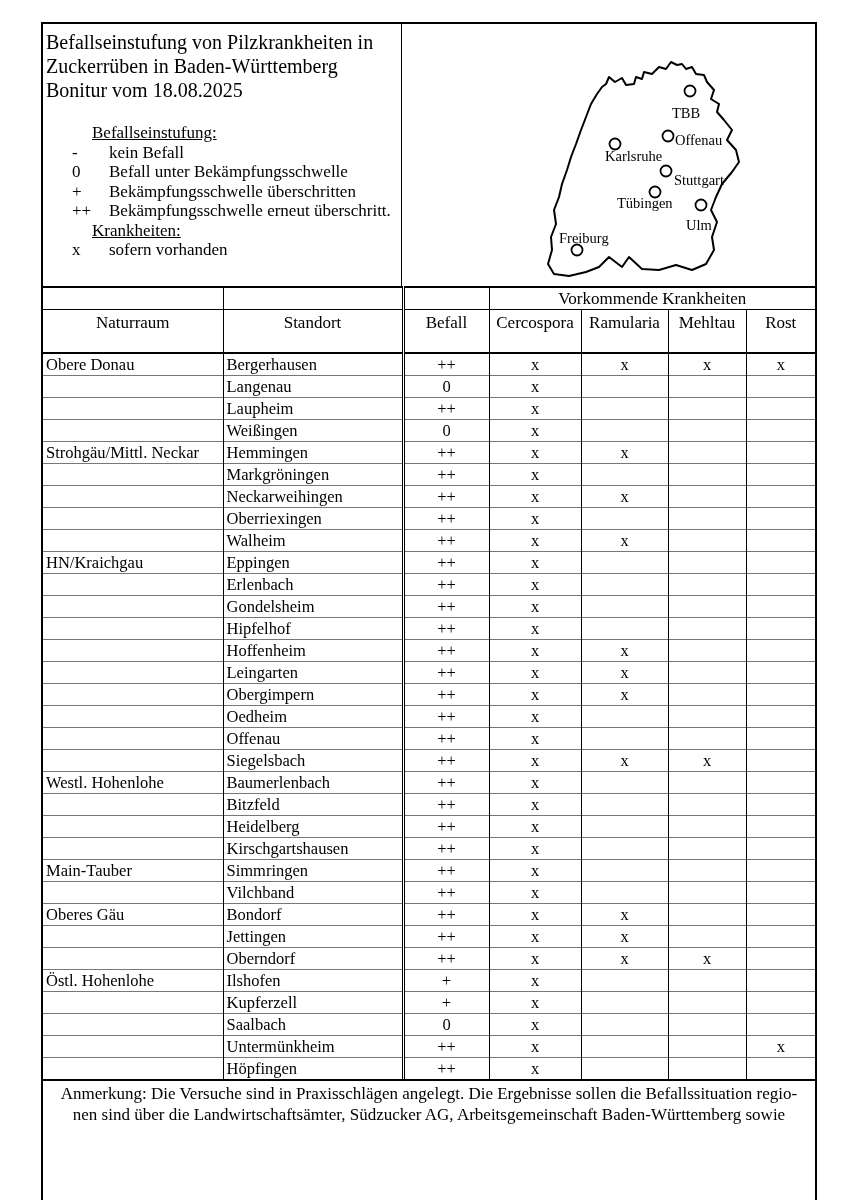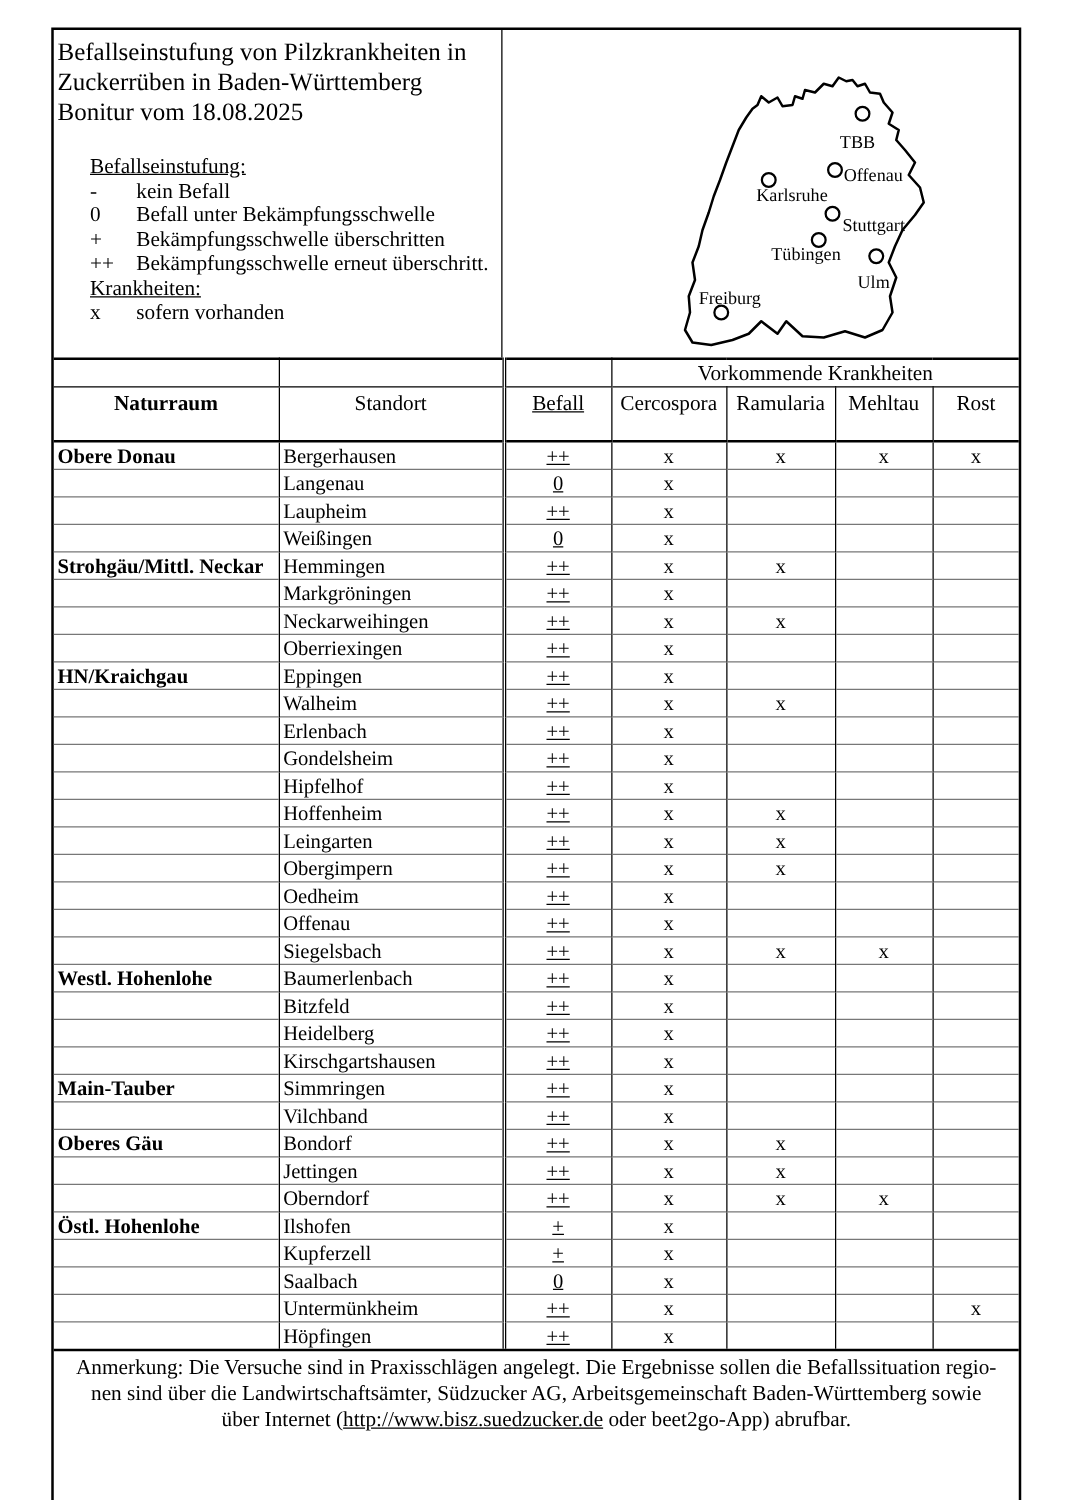--- a/index.html
+++ b/index.html
@@ -11,39 +11,39 @@
     position:absolute; left:41px; top:22px; width:772px; height:1184px;
     border:2px solid #000; border-bottom-width:3px; box-sizing:content-box;
     display:flex; flex-direction:column;
   }
   
   .header-row { display:flex; height:262px; flex:0 0 auto; }
   .title-block { width:359px; border-right:1px solid #000; padding:6px 0 0 3px; box-sizing:border-box; }
   .title { font-size:20px; line-height:24px; }
   .title .bold { font-weight:normal; }
   .legend { margin:21px 0 0 26px; font-size:17px; line-height:19.5px; }
-  .legend-heading { text-decoration:underline; }
+  .legend-heading { text-decoration:underline;margin-left:20px; }
   .legend-row { display:flex; }
   .legend-symbol { width:37px; flex:0 0 auto; }
   .map-area { flex:1 1 auto; position:relative; }
   .map-area svg { position:absolute; left:0; top:0; }
   .state-outline { fill:#fff; stroke:#000; stroke-width:2; stroke-linejoin:round; }
   .city-dot { fill:#fff; stroke:#000; stroke-width:1.8; }
   .city-label { font-family:"Liberation Serif", serif; font-size:14.5px; fill:#000; }
   
   table.report {
     width:100%; border-collapse:collapse; table-layout:fixed;
     border-top:2px solid #000; flex:0 0 auto;
   }
   table.report th, table.report td {
     border-left:1px solid #000; padding:0; font-weight:normal;
     overflow:hidden; white-space:nowrap;
   }
-  table.report th:first-child, table.report td:first-child { border-left:none;font-weight:bold; }
-  table.report .dbl { border-left:3px double #000;text-decoration:underline; }
+  table.report th:first-child, table.report td:first-child { border-left:none; }
+  table.report .dbl { border-left:3px double #000; }
   tr.group-row th { height:21px; font-size:17px; text-align:center; border-bottom:1px solid #000; }
   tr.label-row th {
     height:39px; vertical-align:top; padding-top:3px; font-size:17px;
     text-align:center; border-bottom:2px solid #000;
   }
   tbody td { height:21px; font-size:16.5px; border-top:1px solid #777; vertical-align:middle; }
   tbody tr:first-child td { border-top:none; }
   tbody td.left { text-align:left; padding-left:3px; }
   tbody td.center { text-align:center; }
   
@@ -209,34 +209,34 @@
           <tr>
             <td class="left"></td>
             <td class="left">Oberriexingen</td>
             <td class="center dbl">++</td>
             <td class="center">x</td>
             <td class="center"></td>
             <td class="center"></td>
             <td class="center"></td>
           </tr>
           <tr>
+            <td class="left"></td>
+            <td class="left">Walheim</td>
+            <td class="center dbl">++</td>
+            <td class="center">x</td>
+            <td class="center">x</td>
+            <td class="center"></td>
+            <td class="center"></td>
+          </tr>
+          <tr>
             <td class="left">HN/Kraichgau</td>
             <td class="left">Eppingen</td>
             <td class="center dbl">++</td>
             <td class="center">x</td>
             <td class="center"></td>
-            <td class="center"></td>
-            <td class="center"></td>
-          </tr>
-          <tr>
-            <td class="left"></td>
-            <td class="left">Walheim</td>
-            <td class="center dbl">++</td>
-            <td class="center">x</td>
-            <td class="center">x</td>
             <td class="center"></td>
             <td class="center"></td>
           </tr>
           <tr>
             <td class="left"></td>
             <td class="left">Erlenbach</td>
             <td class="center dbl">++</td>
             <td class="center">x</td>
             <td class="center"></td>
             <td class="center"></td>
@@ -439,17 +439,16 @@
             <td class="center"></td>
             <td class="center"></td>
             <td class="center"></td>
           </tr>
         </tbody>
     </table>
 
     <div class="footer">
       <div class="footer-line">Anmerkung: Die Versuche sind in Praxisschlägen angelegt. Die Ergebnisse sollen die Befallssituation regio-</div>
       <div class="footer-line">nen sind über die Landwirtschaftsämter, Südzucker AG, Arbeitsgemeinschaft Baden-Württemberg sowie</div>
-      <div class="footer-line"><span>über Internet (</span><span class="link">http://www.bisz.suedzucker.de</span><span> oder beet2go-App) abrufbar.</span></div>
     </div>
 
   </div>
 </div>
 
 </body></html>

